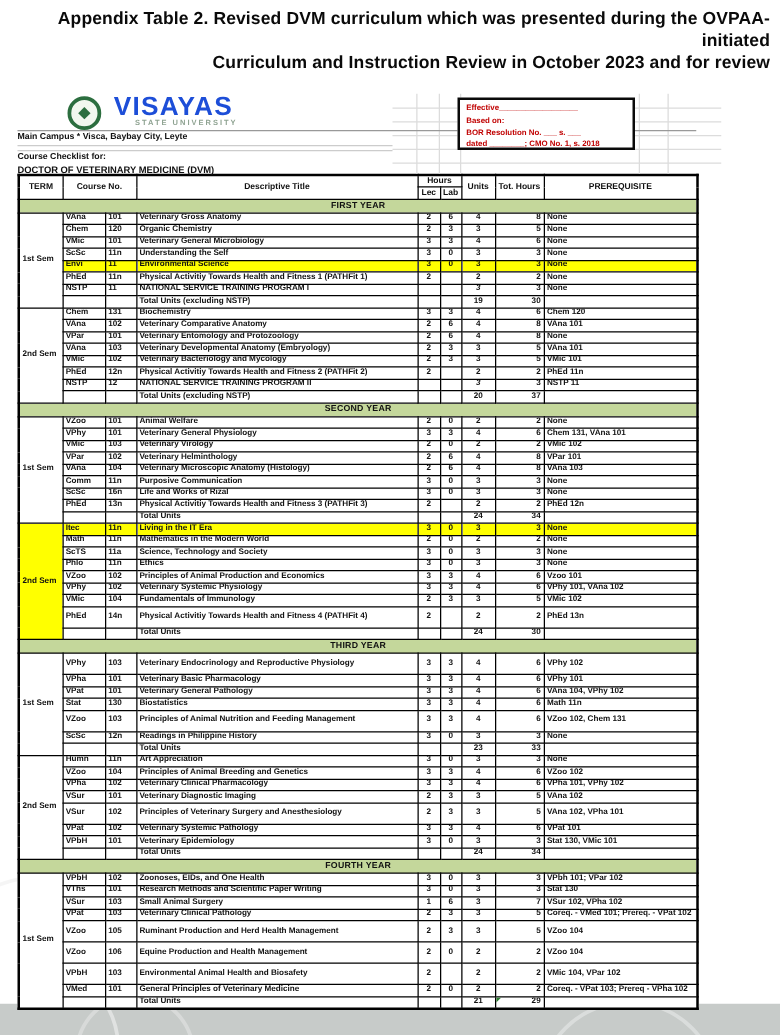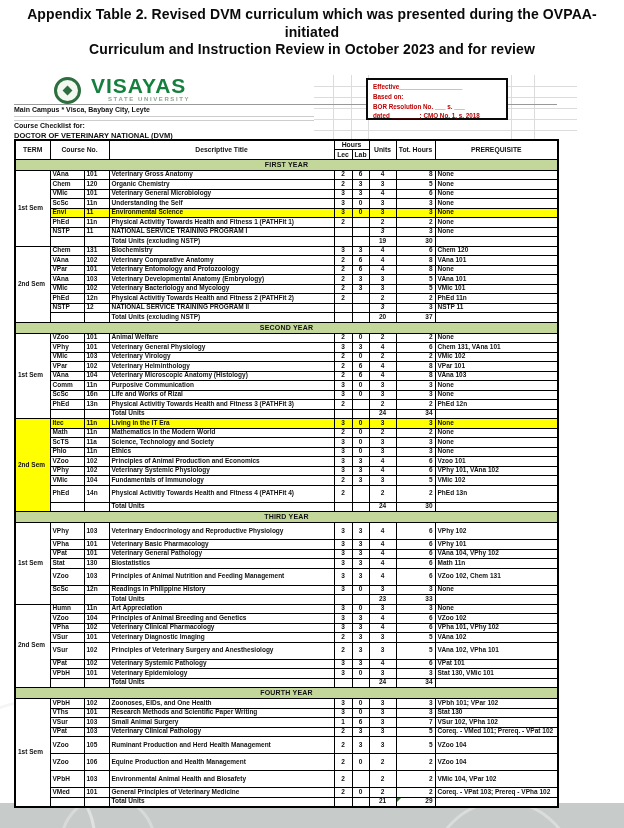--- a/index.html
+++ b/index.html
@@ -9,33 +9,33 @@
   }
   
   .bg-bottom{position:absolute;left:0;top:803px;width:624px;height:25px;background:#c7cbc9;}
   .bg-circle{position:absolute;border-radius:50%;border:3px solid rgba(255,255,255,0.45);}
   .bg-c1{left:-40px;top:770px;width:130px;height:130px;}
   .bg-c2{left:60px;top:795px;width:90px;height:90px;border-color:rgba(255,255,255,0.3);}
   .bg-c3{left:430px;top:800px;width:140px;height:140px;border-color:rgba(255,255,255,0.35);}
   .bg-c0{position:absolute;left:-60px;top:700px;width:180px;height:180px;border-radius:50%;border:3px solid rgba(0,0,0,0.04);}
 
   .title{
-    position:absolute;top:6px;left:8px;width:608px;text-align:center;
+    position:absolute;top:6px;left:8px;width:608px;text-align:right;
     font-weight:bold;font-size:14px;line-height:1.25;color:#0a0a0a;letter-spacing:0.1px;
   }
   .sheet{position:absolute;left:14px;top:75px;width:543px;background:rgba(255,255,255,0.0);}
   .sheet-head{position:relative;height:64px;}
   .gridline-v{position:absolute;width:1px;background:#dcdcdc;top:0;height:64px;}
   .gridline-h{position:absolute;height:1px;background:#dcdcdc;left:300px;right:-20px;}
   .rule{position:absolute;left:0;width:543px;height:1px;background:#bbb;}
 
   .seal{position:absolute;left:40px;top:2px;width:27px;height:27px;border-radius:50%;
     border:3px solid #2c6e3f;background:#f2f7ef;box-sizing:border-box;}
   .seal-core{position:absolute;left:7px;top:7px;width:7px;height:7px;background:#2c6e3f;transform:rotate(45deg);}
-  .logo-word{position:absolute;left:77px;top:-1px;font-size:21px;font-weight:bold;color:#15803d;letter-spacing:1px;}
+  .logo-word{position:absolute;left:77px;top:-1px;font-size:21px;font-weight:bold;color:#1d4ed8;letter-spacing:1px;}
   .logo-sub{position:absolute;left:94px;top:21px;font-size:6px;font-weight:bold;color:#8fa392;letter-spacing:1.6px;}
   .campus{position:absolute;left:0;top:31px;font-size:7px;font-weight:bold;}
   .checklist{position:absolute;left:0;top:47px;font-size:7px;font-weight:bold;}
   .program{position:absolute;left:0;top:56px;font-size:7.5px;font-weight:bold;}
 
   .red-box{position:absolute;left:352px;top:3px;width:142px;height:42px;border:2.5px solid #0a0a0a;
     background:#fff;box-sizing:border-box;padding:2px 0 0 5px;z-index:2;}
   .red-box div{color:#c00000;font-size:6.3px;font-weight:bold;line-height:1.55;white-space:nowrap;}
 
   table.curr{border-collapse:collapse;width:543px;table-layout:fixed;border:2px solid #000;background:#fff;}
@@ -93,21 +93,21 @@
     <div class="rule" style="top:41px;background:#ccc;width:300px;"></div>
     <div class="rule" style="top:45px;background:#ccc;width:300px;"></div>
 
     <div class="seal">
       <div class="seal-core"></div>
     </div>
     <div class="logo-word">VISAYAS</div>
     <div class="logo-sub">STATE UNIVERSITY</div>
     <div class="campus">Main Campus * Visca, Baybay City, Leyte</div>
     <div class="checklist">Course Checklist for:</div>
-    <div class="program">DOCTOR OF VETERINARY NATIONAL (DVM)</div>
+    <div class="program">DOCTOR OF VETERINARY MEDICINE (DVM)</div>
 
     <div class="red-box">
       <div>Effective__________________</div>
       <div>Based on:</div>
       <div>BOR Resolution No. ___ s. ___</div>
       <div>dated ________; CMO No. 1, s. 2018</div>
     </div>
   </div>
 
   <table class="curr">

